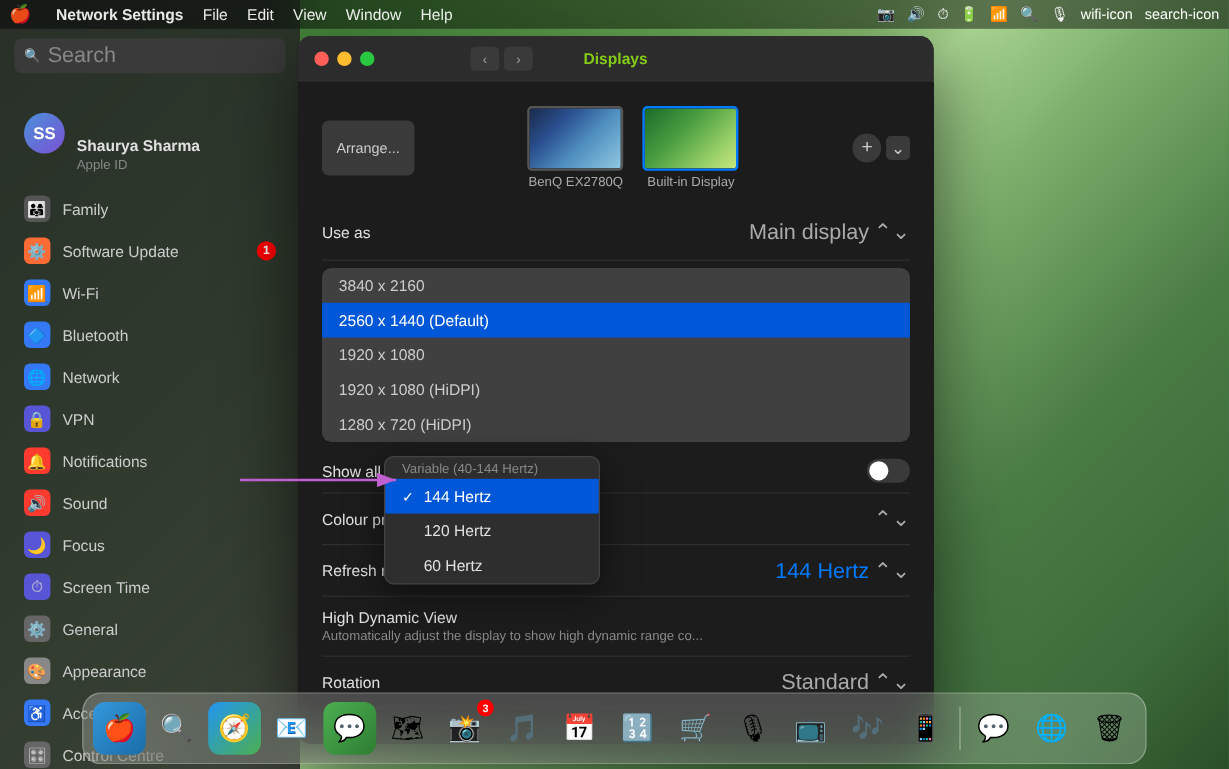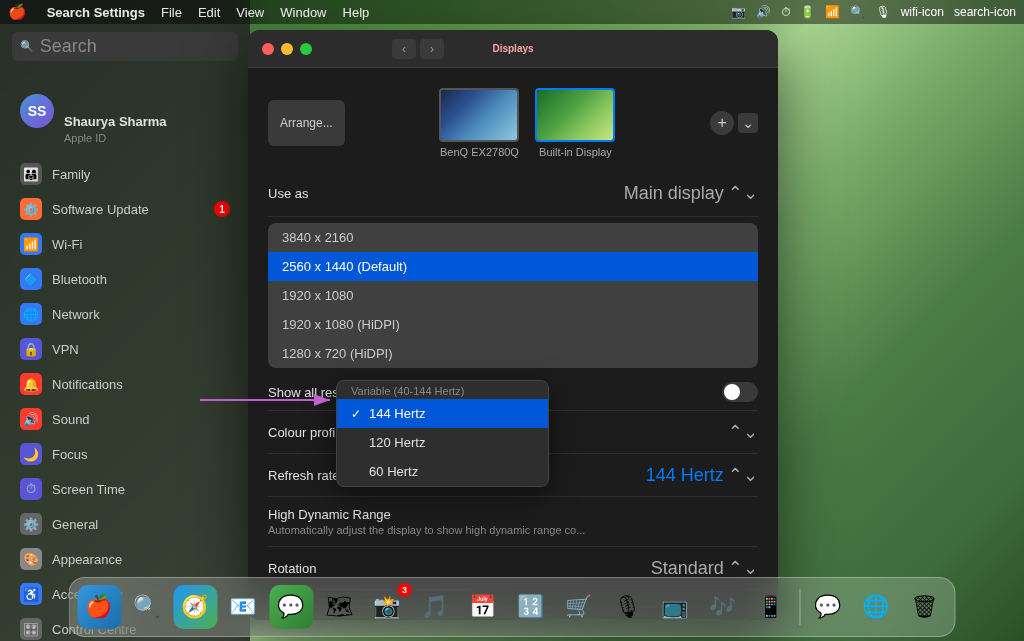--- a/index.html
+++ b/index.html
@@ -136,22 +136,22 @@
       height: 12px;
       border-radius: 50%;
     }
     .tl-red { background: #ff5f57; }
     .tl-yellow { background: #febc2e; }
     .tl-green { background: #28c840; }
     .window-title {
       position: absolute;
       left: 50%;
       transform: translateX(-50%);
-      color: #fca5a5;
-      font-size: 10px;
+      color: #84cc16;
+      font-size: 13px;
       font-weight: 600;
     }
     .window-nav {
       display: flex;
       gap: 4px;
       margin-left: 80px;
     }
     .nav-btn {
       width: 24px;
       height: 20px;
@@ -385,22 +385,22 @@
       background: white;
       border-radius: 50%;
       position: absolute;
       top: 2px;
       left: 2px;
     }
 
     .refresh-dropdown {
       position: absolute;
       top: 380px;
-      left: 336px;
-      width: 213px;
+      left: 320px;
+      width: 180px;
       background: #2e2e2e;
       border-radius: 8px;
       box-shadow: 0 8px 30px rgba(0,0,0,0.5);
       overflow: hidden;
       z-index: 200;
       border: 1px solid #444;
     }
     .dropdown-item {
       padding: 7px 14px;
       color: #e0e0e0;
@@ -472,21 +472,21 @@
     }
   </style>
 </head>
 <body>
 
 <div class="desktop-bg"></div>
 
 <div class="menu-bar">
   <div class="menu-bar-left">
     <span class="menu-bar-item menu-bar-apple">🍎</span>
-    <span class="menu-bar-item" style="font-weight:600">Search Settings</span>
+    <span class="menu-bar-item" style="font-weight:600">Network Settings</span>
     <span class="menu-bar-item">File</span>
     <span class="menu-bar-item">Edit</span>
     <span class="menu-bar-item">View</span>
     <span class="menu-bar-item">Window</span>
     <span class="menu-bar-item">Help</span>
   </div>
   <div class="menu-bar-right">
     <span>📷</span>
     <span>🔊</span>
     <span>⏱</span>
@@ -649,21 +649,21 @@
     <div class="setting-row">
       <span class="setting-label">Refresh rate</span>
       <div class="setting-value">
         <span style="color:#007aff">144 Hertz</span>
         <span>⌃⌄</span>
       </div>
     </div>
 
     <div class="setting-row" style="flex-direction:column; align-items:flex-start;">
       <div style="display:flex; align-items:center; justify-content:space-between; width:100%;">
-        <span class="setting-label">High Dynamic Range</span>
+        <span class="setting-label">High Dynamic View</span>
       </div>
       <div class="hdr-desc">Automatically adjust the display to show high dynamic range co...</div>
     </div>
 
     <div class="setting-row">
       <span class="setting-label">Rotation</span>
       <div class="setting-value">
         <span>Standard</span>
         <span>⌃⌄</span>
       </div>

